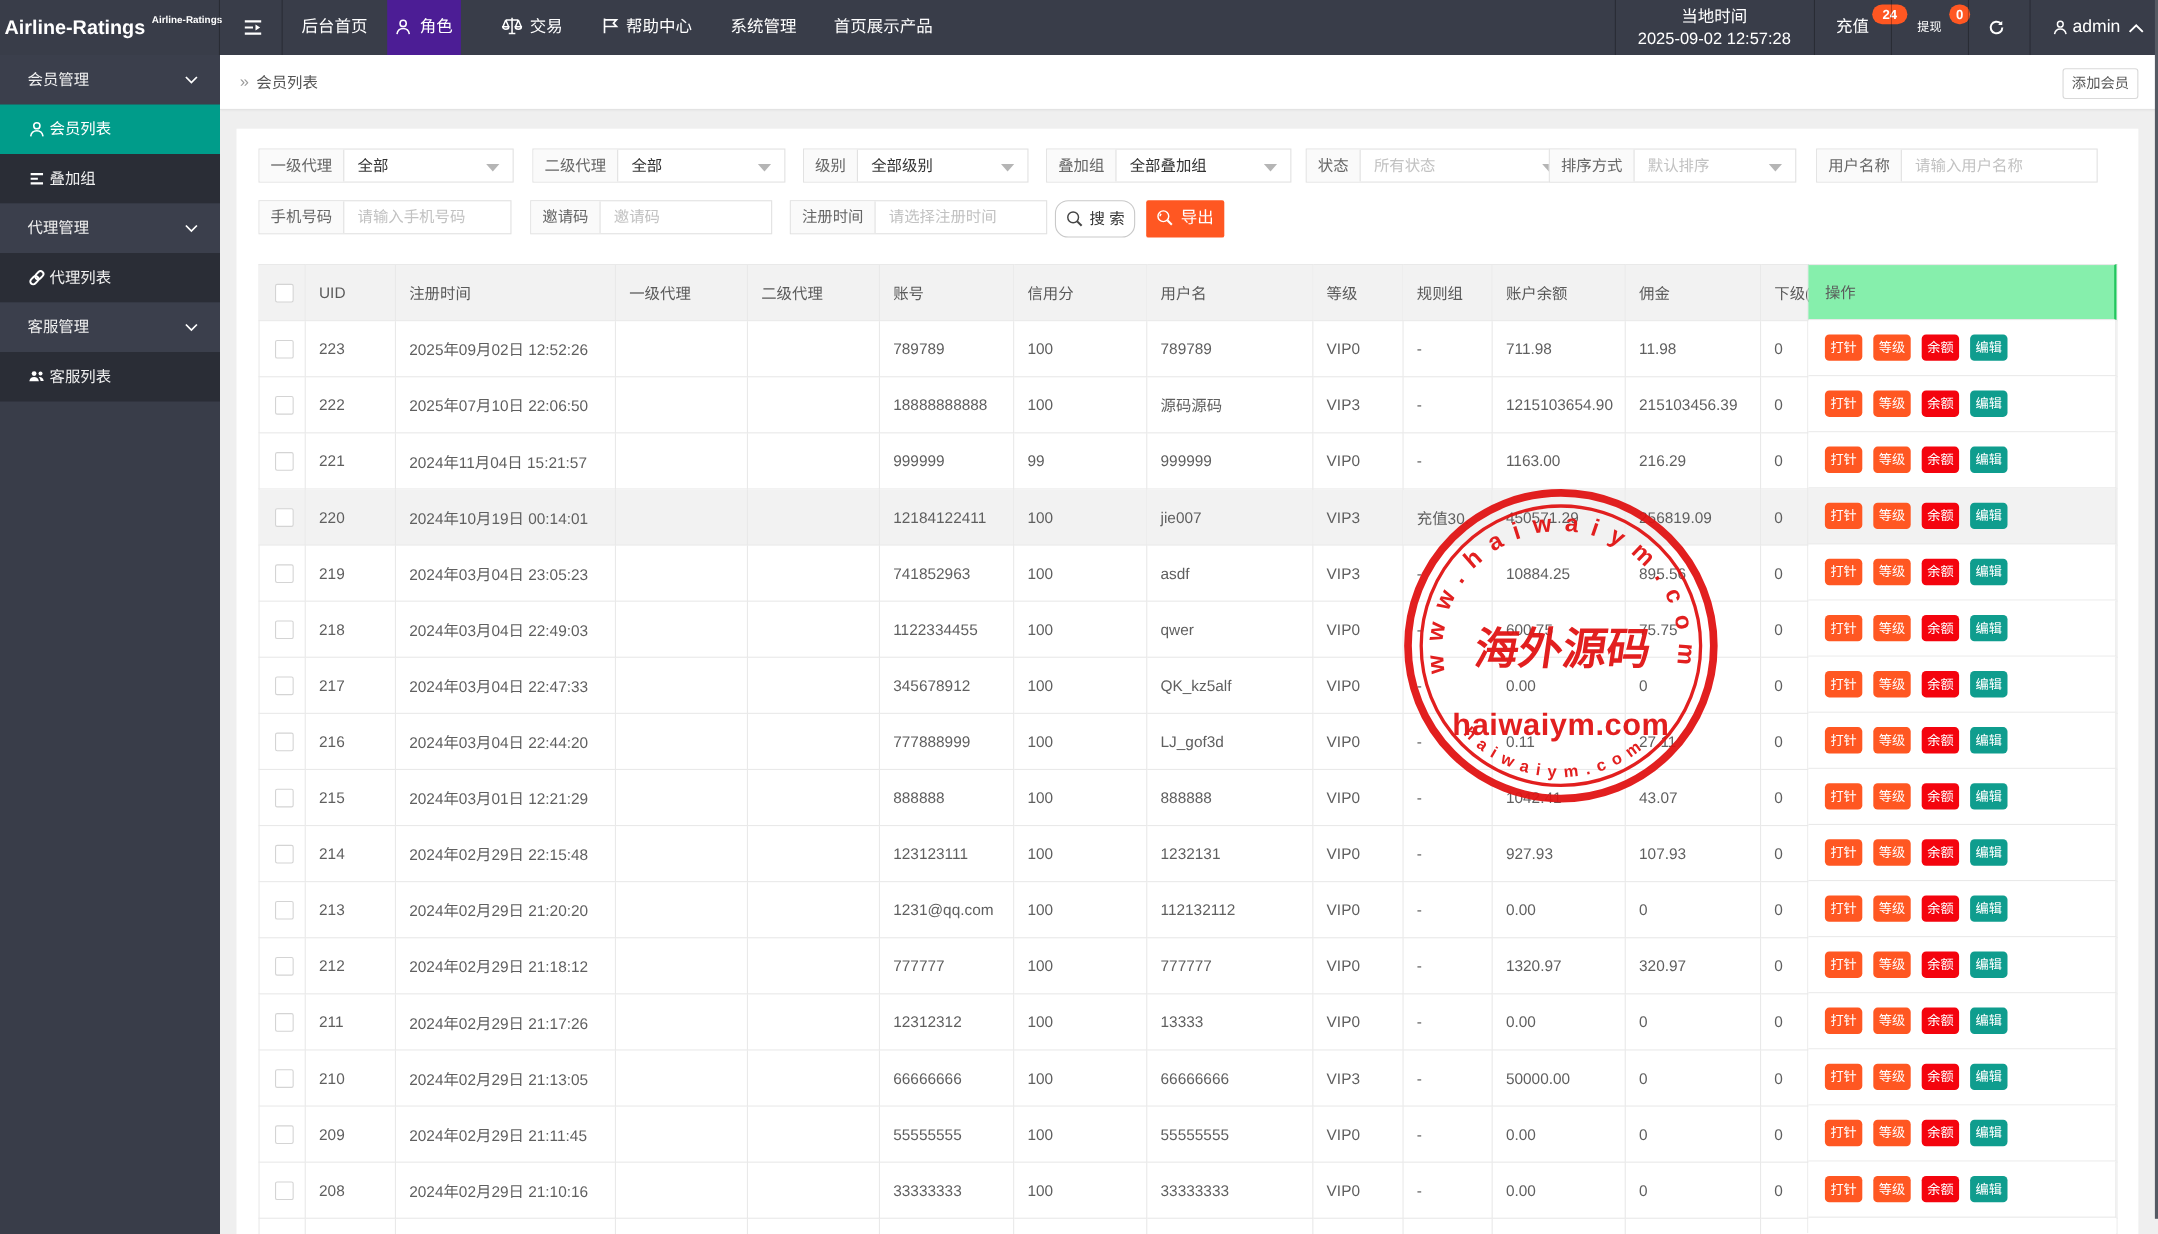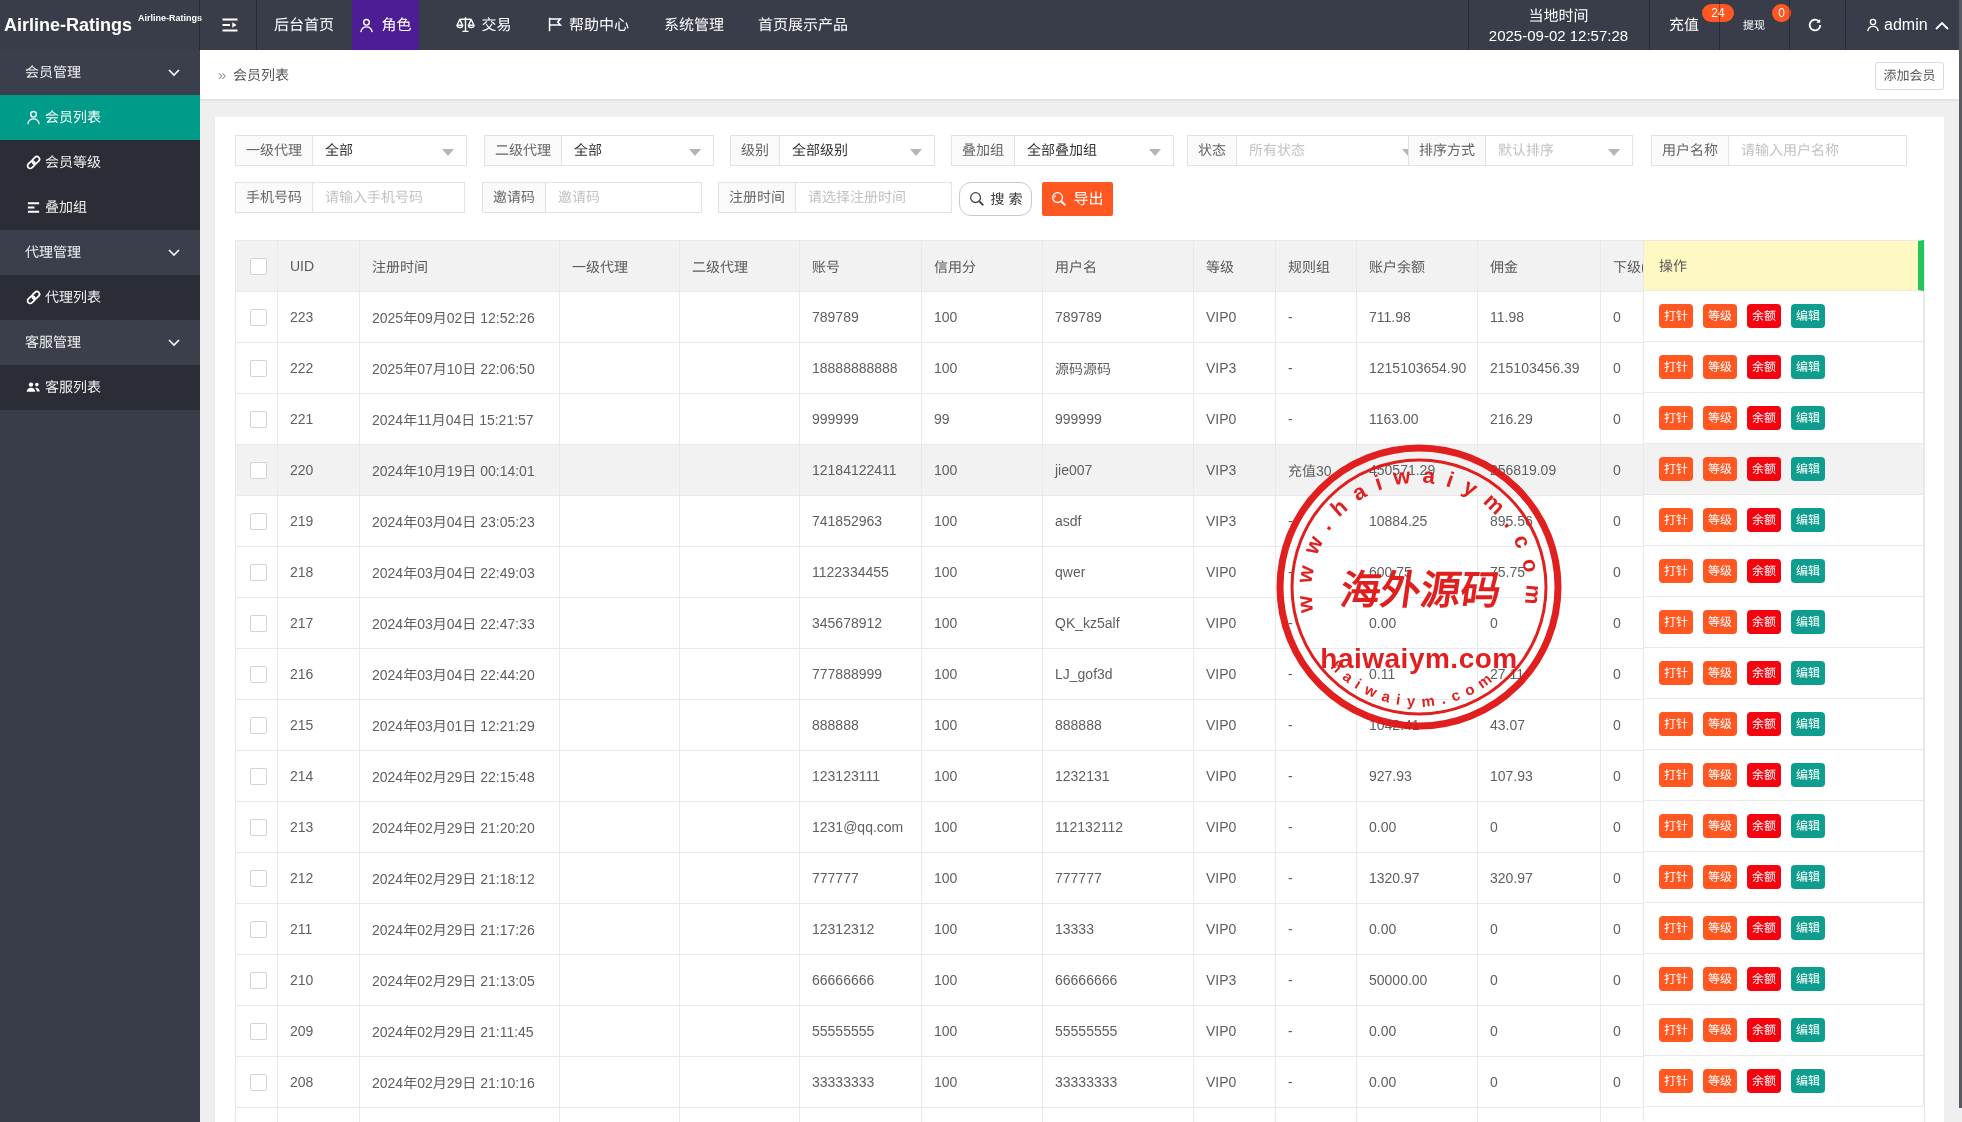--- a/index.html
+++ b/index.html
@@ -8,21 +8,21 @@
   body { font-family:"Liberation Sans", sans-serif; font-size:14px; color:#5f5f5f; background:#efefef; position:relative; }
   .abs { position:absolute; }
 
   
   #topbar { position:absolute; left:0; top:0; width:1962px; height:50px; background:#393d49; z-index:30; }
   .tb-it { position:absolute; top:0; height:50px; line-height:50px; color:#fff; font-size:15px; text-align:center; }
   .tb-div { position:absolute; top:0; width:1px; height:50px; background:rgba(0,0,0,.28); }
   #logo { position:absolute; left:4px; top:0; height:50px; color:#fff; }
   #logo .main { font-family:"Liberation Sans", sans-serif; font-weight:bold; font-size:18px; letter-spacing:0; line-height:50px; }
   #logo .sup { position:absolute; left:134px; top:13px; font-size:9px; font-weight:bold; font-family:"Liberation Sans",sans-serif; white-space:nowrap; }
-  .badge { position:absolute; background:#ff5722; color:#fff; font-size:12px; line-height:18px; height:18px; border-radius:9px; text-align:center; }
+  .badge { position:absolute; background:#ff5722; color:#fff; font-size:12px; line-height:18px; height:18px; border-radius:9px; text-align:center;font-weight:bold; }
 
   
   #sidebar { position:absolute; left:0; top:50px; width:200px; height:1072px; background:#393d49; z-index:20; }
   .sd-it { position:relative; height:45px; line-height:45px; color:#f0f0f0; font-size:14px; }
   .sd-head { padding-left:25px; background:#3b3f4c; }
   .sd-sub { padding-left:45px; background:#2a2d36; }
   .sd-sub.active { background:#009c8a; color:#fff; }
   .sd-chev { position:absolute; right:20px; top:0; }
   .sd-ic { position:absolute; left:26px; top:15px; width:15px; height:15px; }
 
@@ -44,21 +44,21 @@
   #tblwrap { position:absolute; left:235px; top:240px; width:1689px; }
   table { border-collapse:collapse; table-layout:fixed; width:1689px; font-size:14px; }
   th,td { border:1px solid #e9e9e9; padding:0 0 0 12px; text-align:left; font-weight:normal; overflow:hidden; white-space:nowrap; }
   thead tr { height:51px; background:#f2f2f2; color:#5a5a5a; }
   tbody tr { height:51px; background:#fff; color:#5f5f5f; }
   tbody tr.gray { background:#f2f2f2; }
   .ckb { width:17px; height:17px; border:1px solid #d4d4d4; border-radius:2px; background:#fff; margin-left:2px; }
 
   
   #opcol { position:absolute; left:1643px; top:240px; width:281px; border-left:1px solid #e9e9e9; z-index:5; }
-  .op-head { height:51px; line-height:51px; background:#fef9c3; color:#5a5a5a; padding-left:15px; border-bottom:1px solid #e9e9e9; border-top:1px solid #e9e9e9; border-right:6px solid #22c55e;}
+  .op-head { height:51px; line-height:51px; background:#86efac; color:#5a5a5a; padding-left:15px; border-bottom:1px solid #e9e9e9; border-top:1px solid #e9e9e9; border-right:2px solid #22c55e;}
   .op-row { height:51px; background:#fff; border-bottom:1px solid #e9e9e9; border-right:1px solid #e9e9e9; position:relative; }
   .op-row.gray { background:#f2f2f2; }
   .btn { position:absolute; top:13px; width:34px; height:24px; border-radius:4px; color:#fff; font-size:12px; line-height:24px; text-align:center; }
   .b1 { left:15px; background:#ff5722; }
   .b2 { left:59px; background:#ff5722; }
   .b3 { left:103px; background:#f4040e; }
   .b4 { left:147px; background:#0f9d8e; }
 
   
   #scrollbar { position:absolute; right:0; top:0; width:3px; height:1108px; background:#555a63; z-index:40; }
@@ -133,27 +133,20 @@
       </svg></div>
   <div class="sd-it sd-sub active">
     <svg class="sd-ic" viewBox="0 0 16 16">
         <g stroke="#fff" stroke-width="1.5" fill="none">
           <circle cx="8" cy="4.6" r="3"></circle>
           <path d="M2 15c.6-3.7 3-5.5 6-5.5s5.4 1.8 6 5.5"></path>
         </g>
       </svg>会员列表</div>
   <div class="sd-it sd-sub">
     <svg class="sd-ic" viewBox="0 0 16 16">
-        <g transform="rotate(-45 8 8)" stroke="#fff" stroke-width="1.9" fill="none">
-          <rect x="0.2" y="5.2" width="8.8" height="5.6" rx="2.8"></rect>
-          <rect x="7" y="5.2" width="8.8" height="5.6" rx="2.8"></rect>
-        </g>
-      </svg>会员等级</div>
-  <div class="sd-it sd-sub">
-    <svg class="sd-ic" viewBox="0 0 16 16">
         <g stroke="#fff" stroke-width="2" fill="none">
           <path d="M2 3.5h12M2 8h7M2 12.5h12"></path>
         </g>
       </svg>叠加组</div>
   <div class="sd-it sd-head">代理管理
     <svg class="sd-chev" style="top:19px" width="12" height="8" viewBox="0 0 12 8">
         <path d="M1 1l5 5 5-5" stroke="#fff" stroke-width="1.6" fill="none"></path>
       </svg></div>
   <div class="sd-it sd-sub">
     <svg class="sd-ic" viewBox="0 0 16 16">

